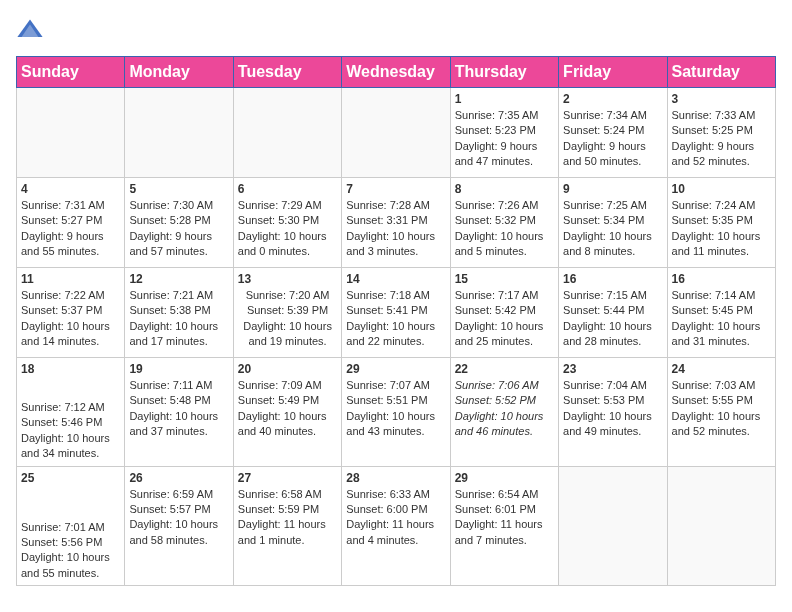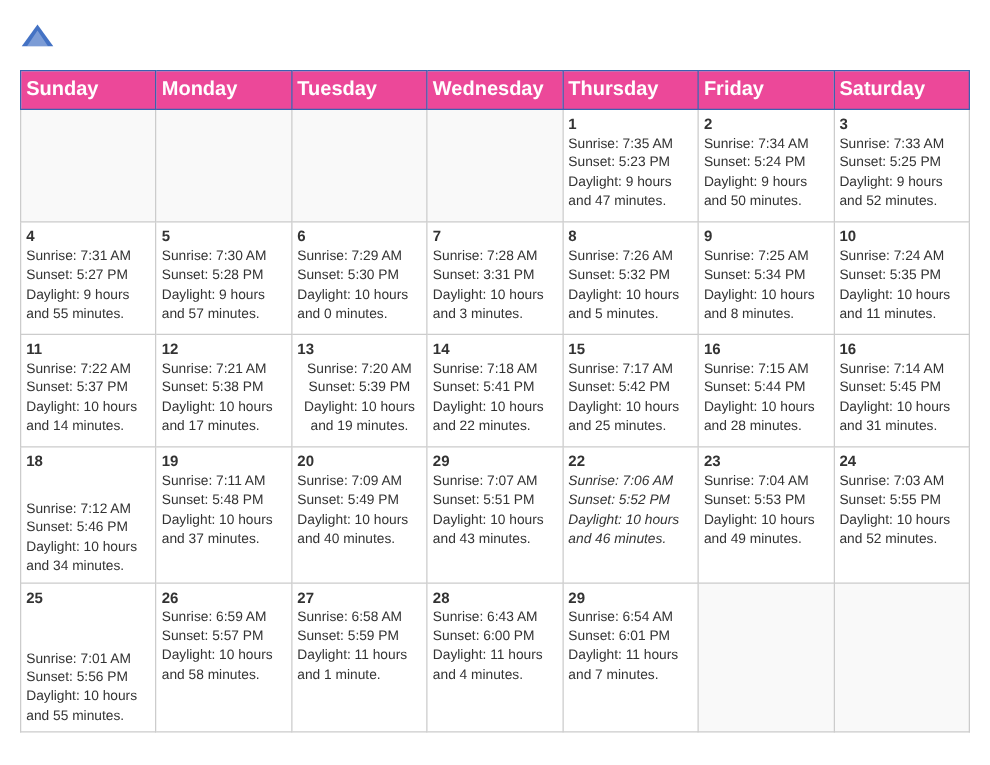--- a/index.html
+++ b/index.html
@@ -293,21 +293,21 @@
 Daylight: 10 hours and 58 minutes.</div>
         </td>
         <td>
           <span class="day-num">27</span>
           <div class="day-info" style="white-space: pre-line;">Sunrise: 6:58 AM
 Sunset: 5:59 PM
 Daylight: 11 hours and 1 minute.</div>
         </td>
         <td>
           <span class="day-num">28</span>
-          <div class="day-info" style="white-space: pre-line;">Sunrise: 6:43 AM
+          <div class="day-info" style="white-space: pre-line;">Sunrise: 6:33 AM
 Sunset: 6:00 PM
 Daylight: 11 hours and 4 minutes.</div>
         </td>
         <td>
           <span class="day-num">29</span>
           <div class="day-info" style="white-space: pre-line;">Sunrise: 6:54 AM
 Sunset: 6:01 PM
 Daylight: 11 hours and 7 minutes.</div>
         </td>
         <td class="empty"></td>

